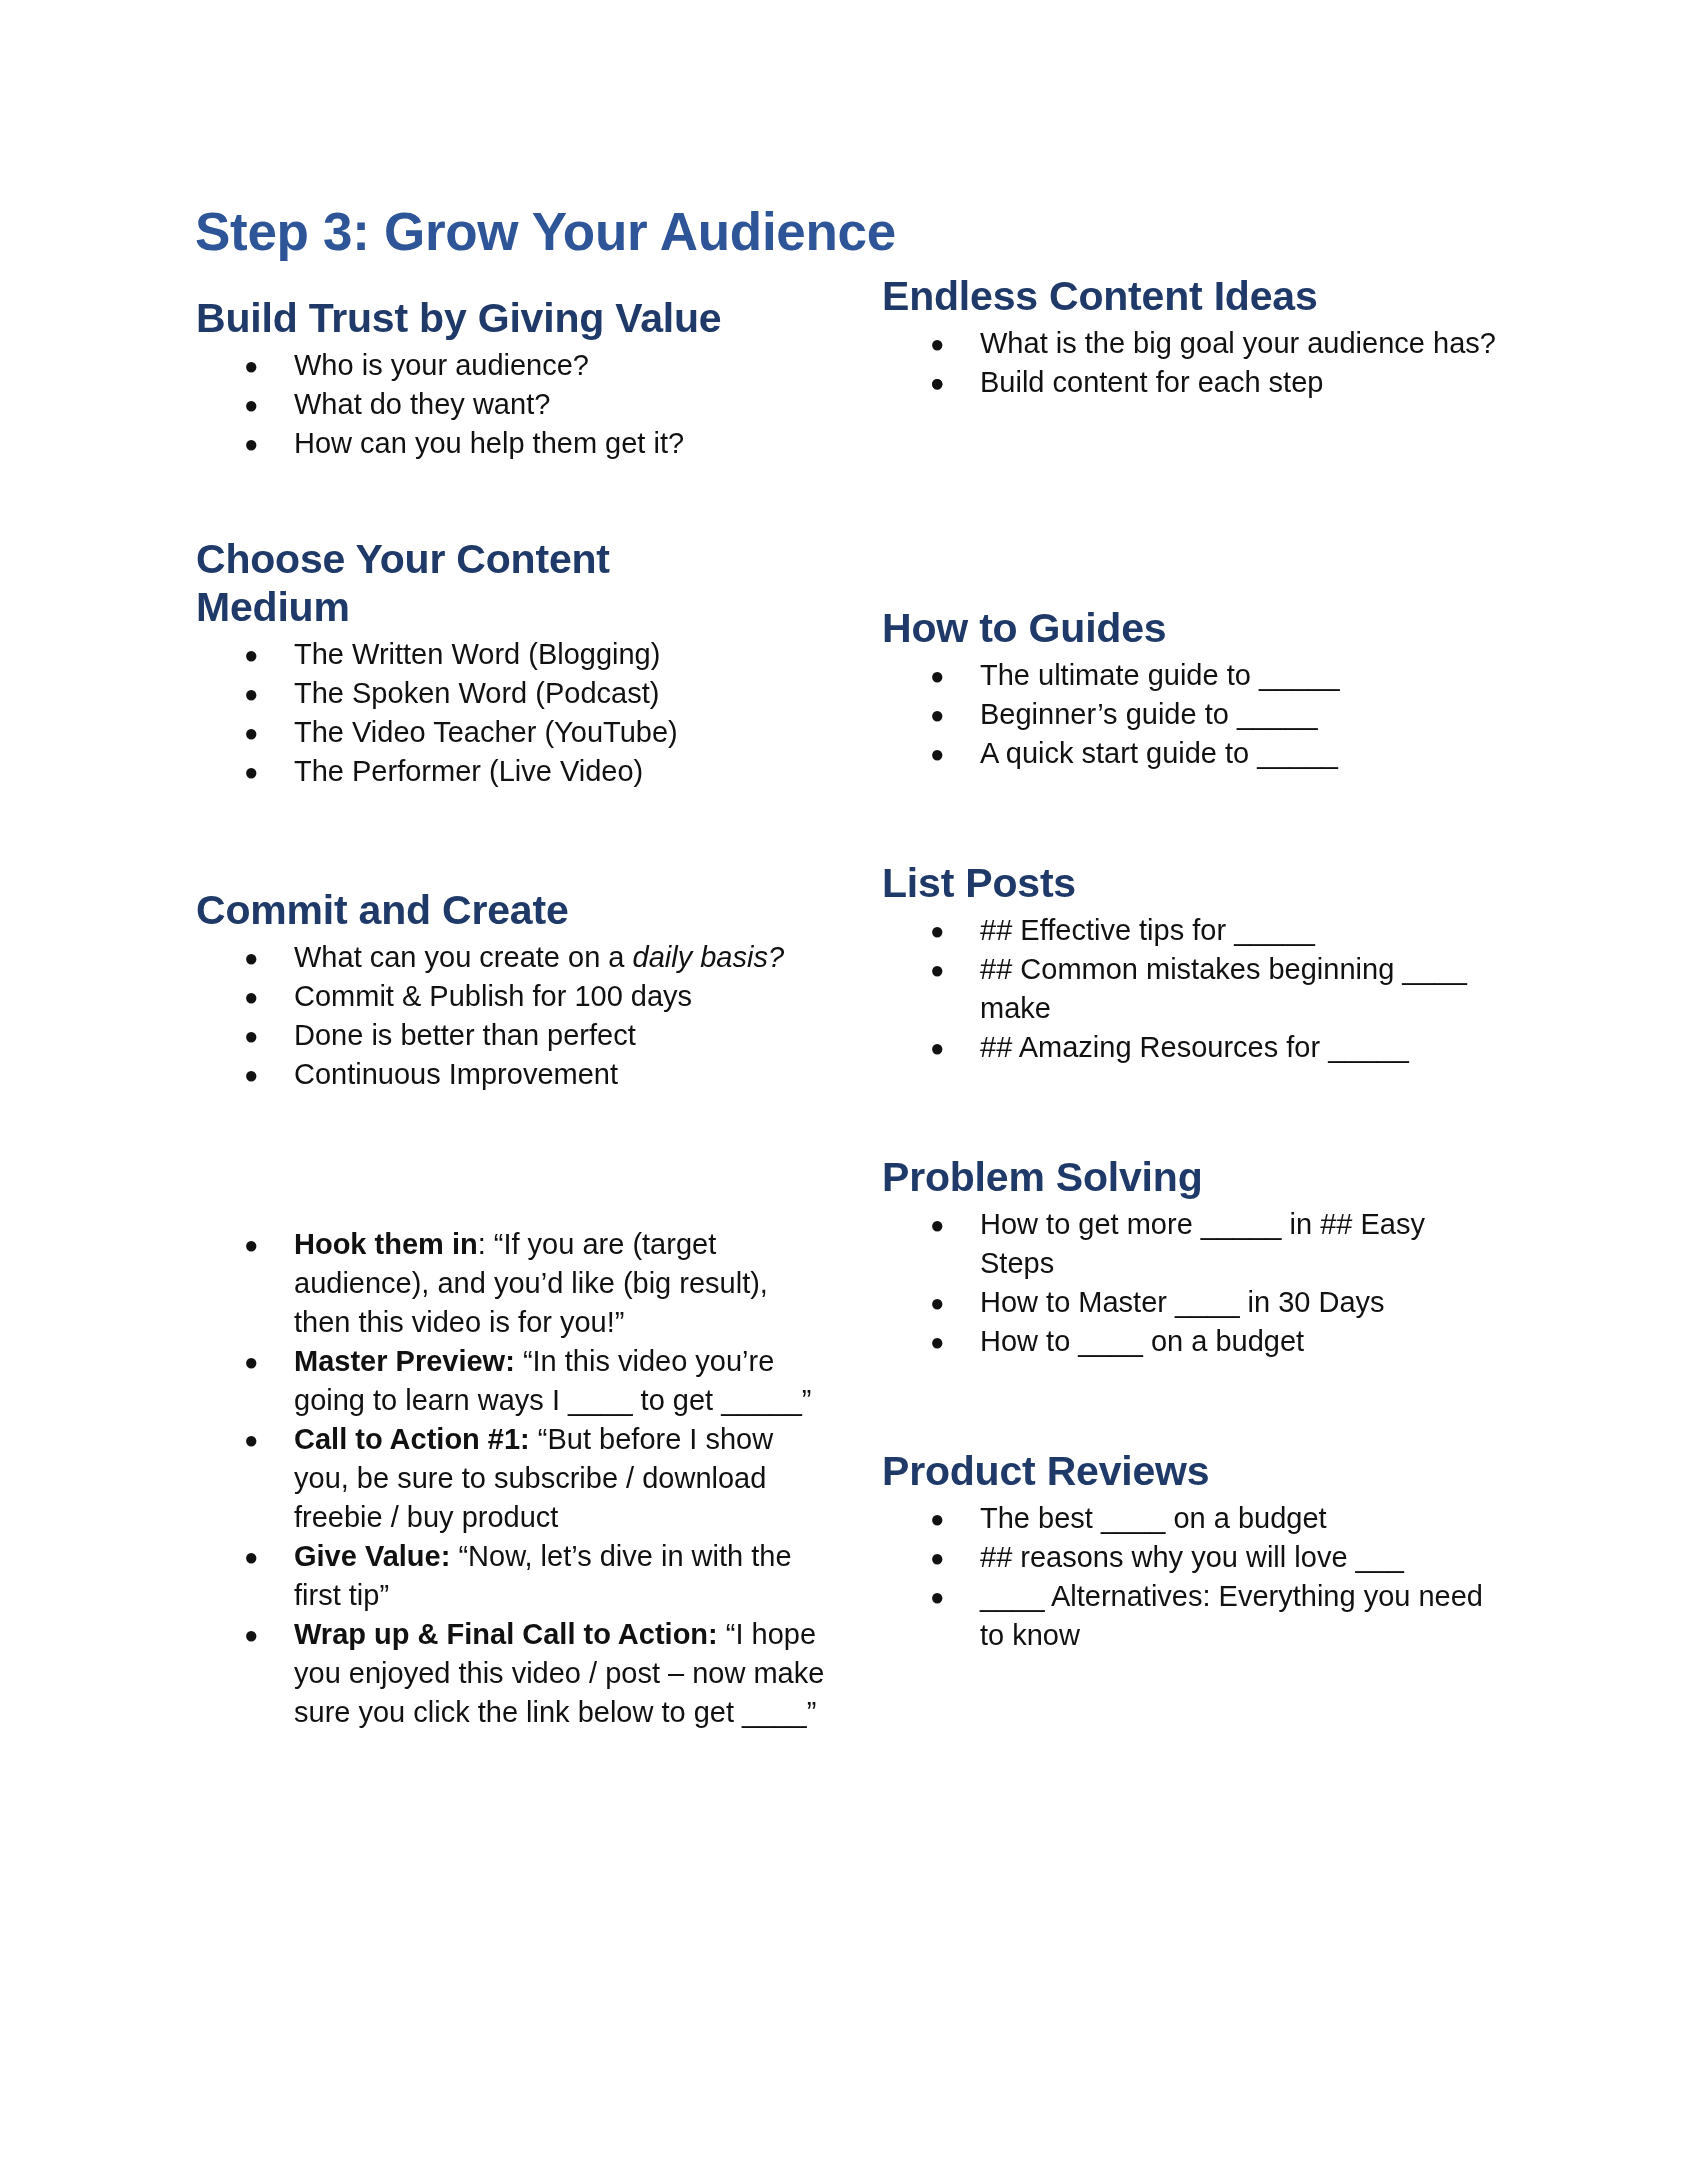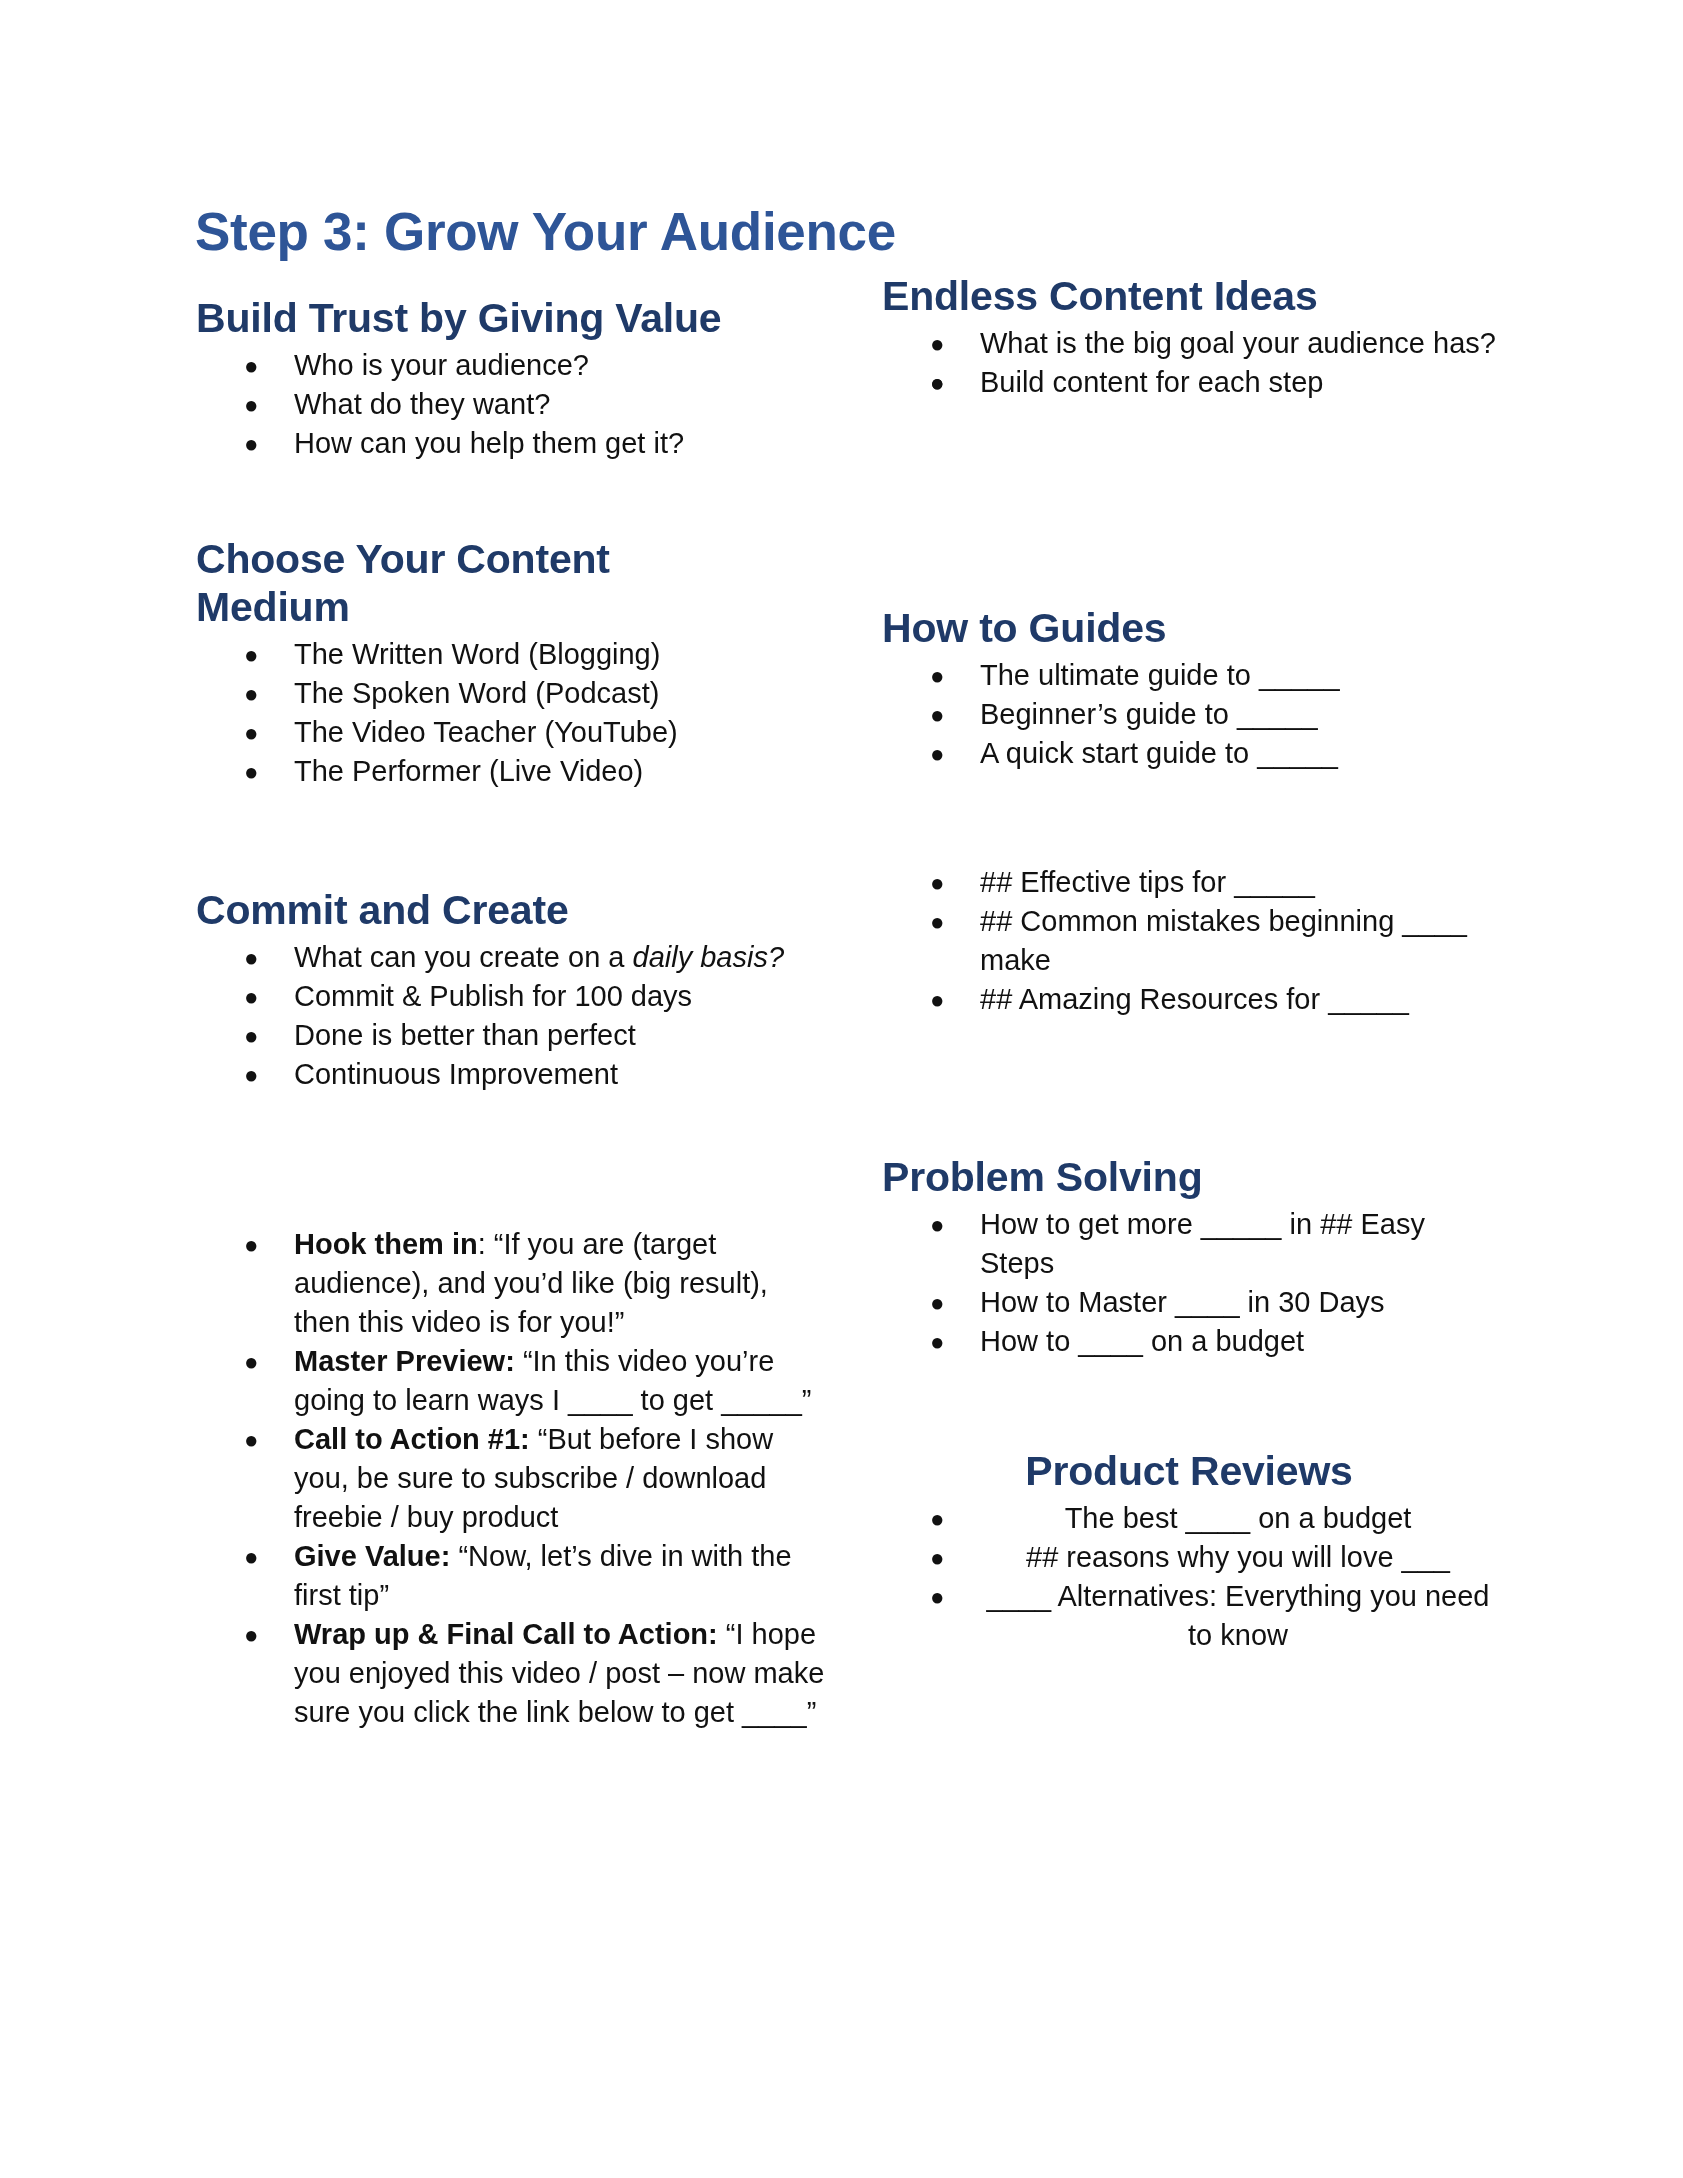--- a/index.html
+++ b/index.html
@@ -80,37 +80,38 @@
   <section class="section" style="top:604px; width:614px;">
     <h2>How to Guides</h2>
     <ul>
       <li><span class="bullet">●</span><span>The ultimate guide to _____</span></li>
       <li><span class="bullet">●</span><span>Beginner’s guide to _____</span></li>
       <li><span class="bullet">●</span><span>A quick start guide to _____</span></li>
     </ul>
   </section>
 
   <section class="section" style="top:859px; width:614px;">
+    <h2>List Posts</h2>
     <ul>
       <li><span class="bullet">●</span><span>## Effective tips for _____</span></li>
       <li><span class="bullet">●</span><span>## Common mistakes beginning ____ make</span></li>
       <li><span class="bullet">●</span><span>## Amazing Resources for _____</span></li>
     </ul>
   </section>
 
   <section class="section" style="top:1153px; width:614px;">
     <h2>Problem Solving</h2>
     <ul>
       <li><span class="bullet">●</span><span>How to get more _____ in ## Easy Steps</span></li>
       <li><span class="bullet">●</span><span>How to Master ____ in 30 Days</span></li>
       <li><span class="bullet">●</span><span>How to ____ on a budget</span></li>
     </ul>
   </section>
 
-  <section class="section" style="top:1447px; width:614px;text-align:center;">
+  <section class="section" style="top:1447px; width:614px;">
     <h2>Product Reviews</h2>
     <ul>
       <li><span class="bullet">●</span><span>The best ____ on a budget</span></li>
       <li><span class="bullet">●</span><span>## reasons why you will love ___</span></li>
       <li><span class="bullet">●</span><span>____ Alternatives: Everything you need to know</span></li>
     </ul>
   </section>
 </div>
 
 

